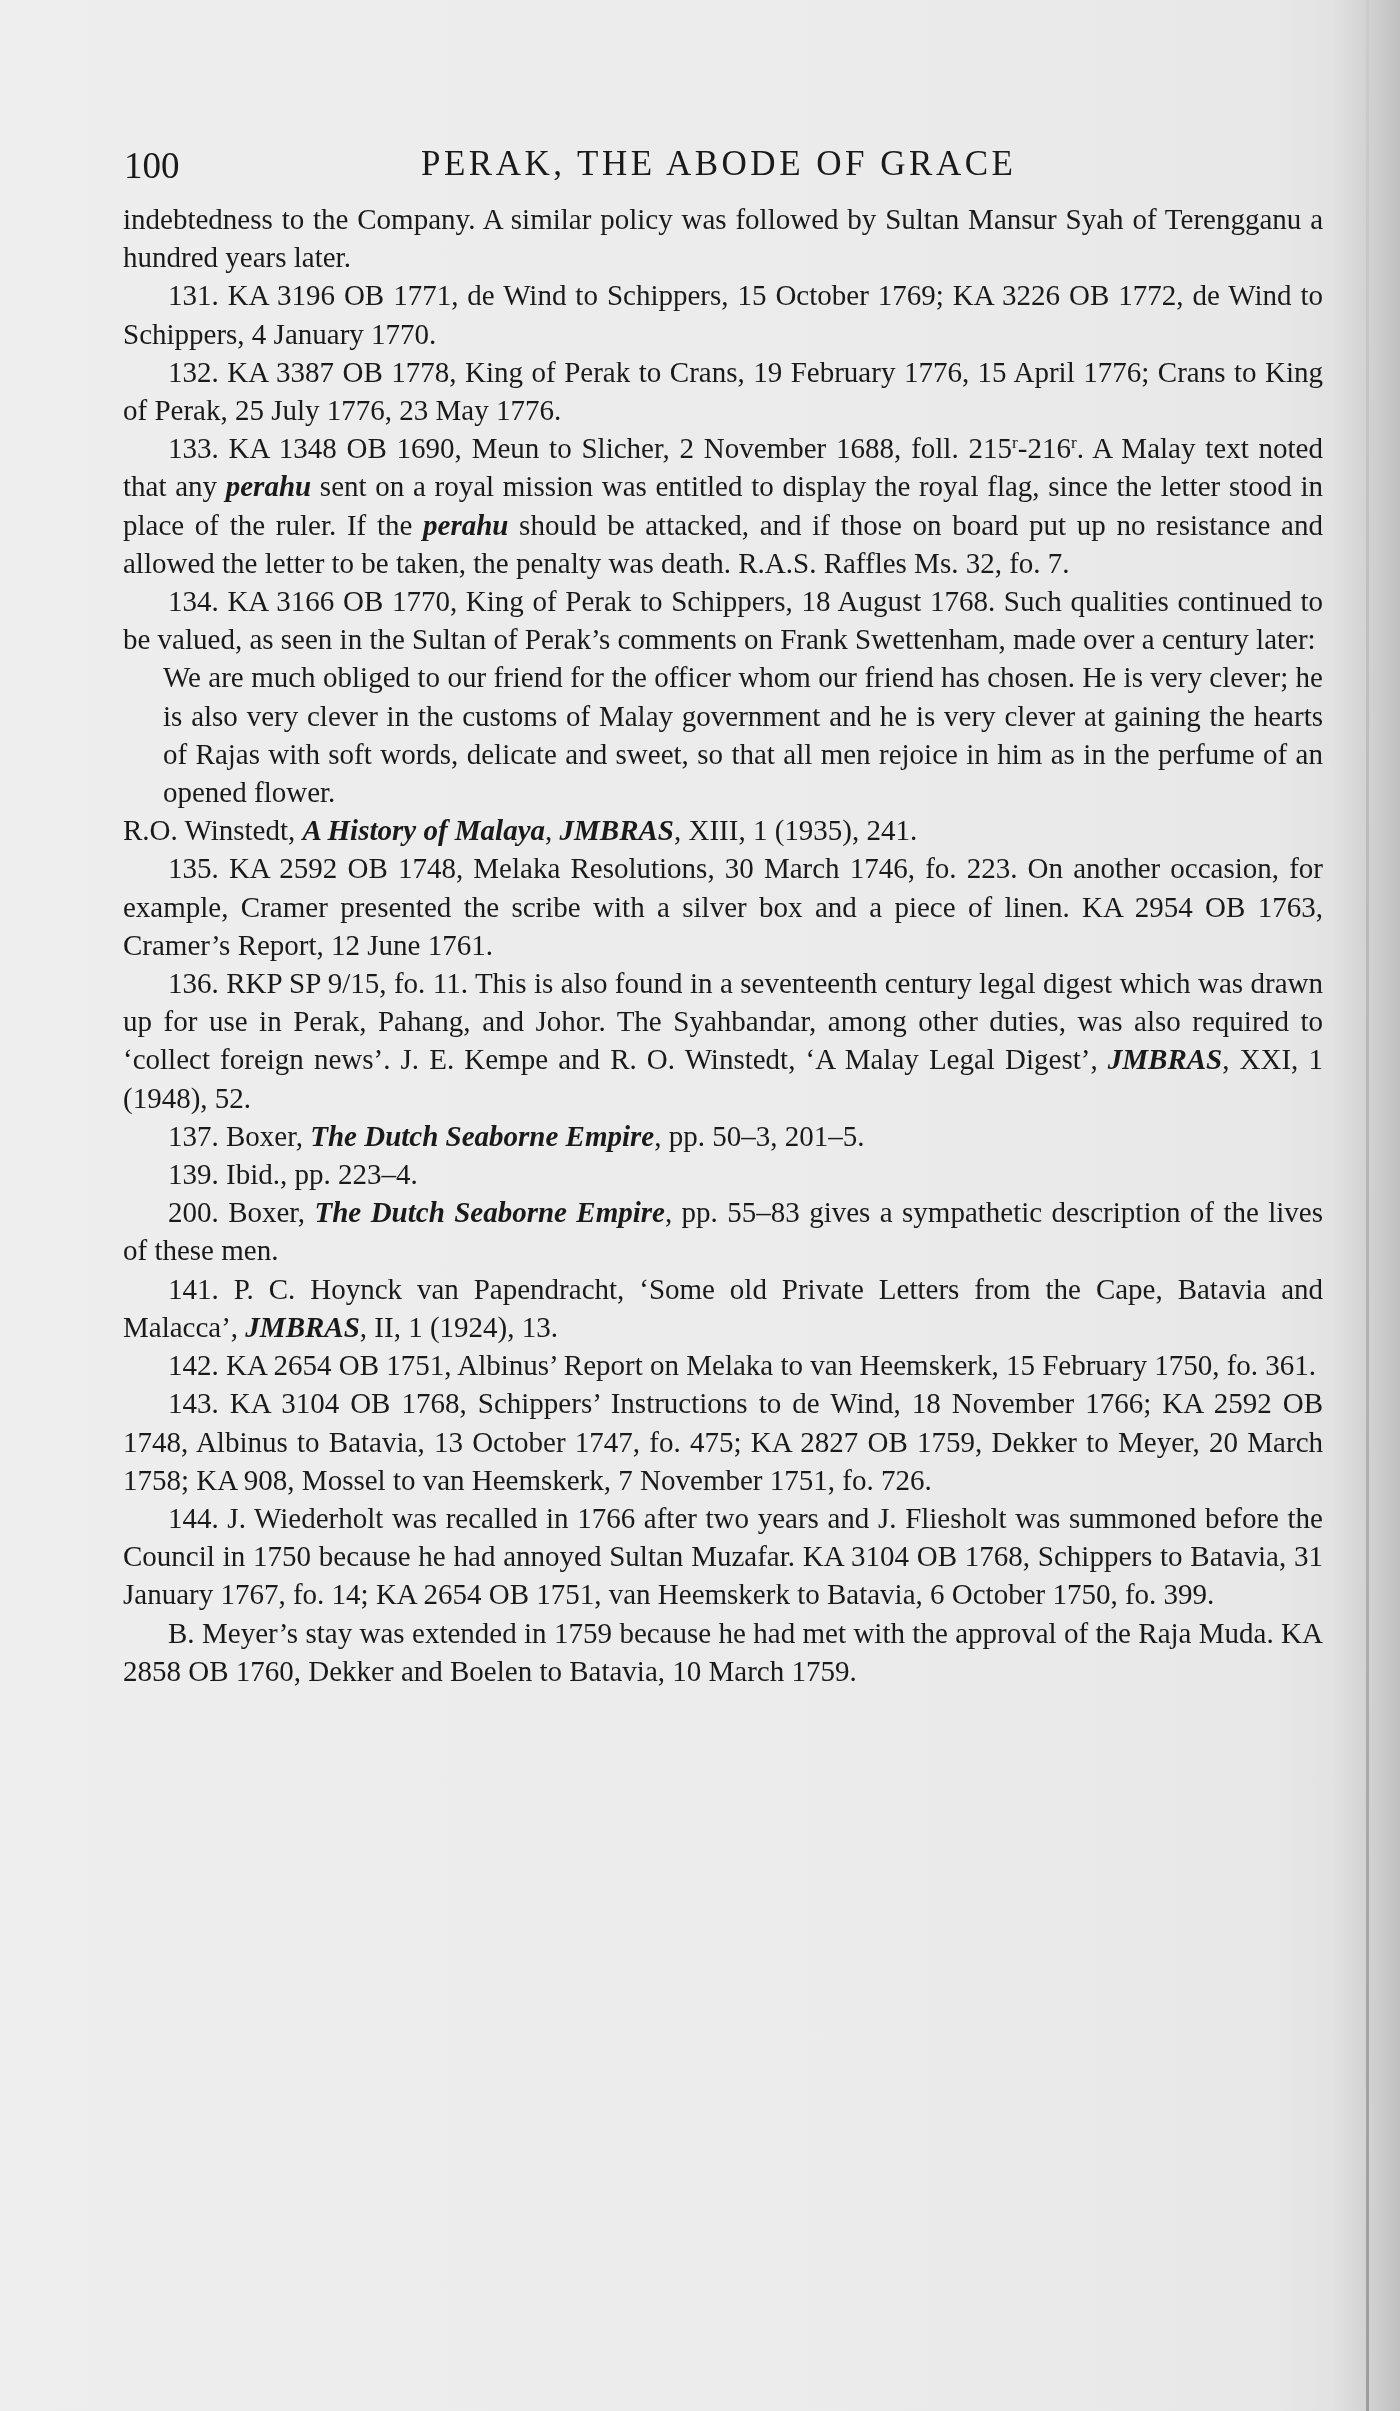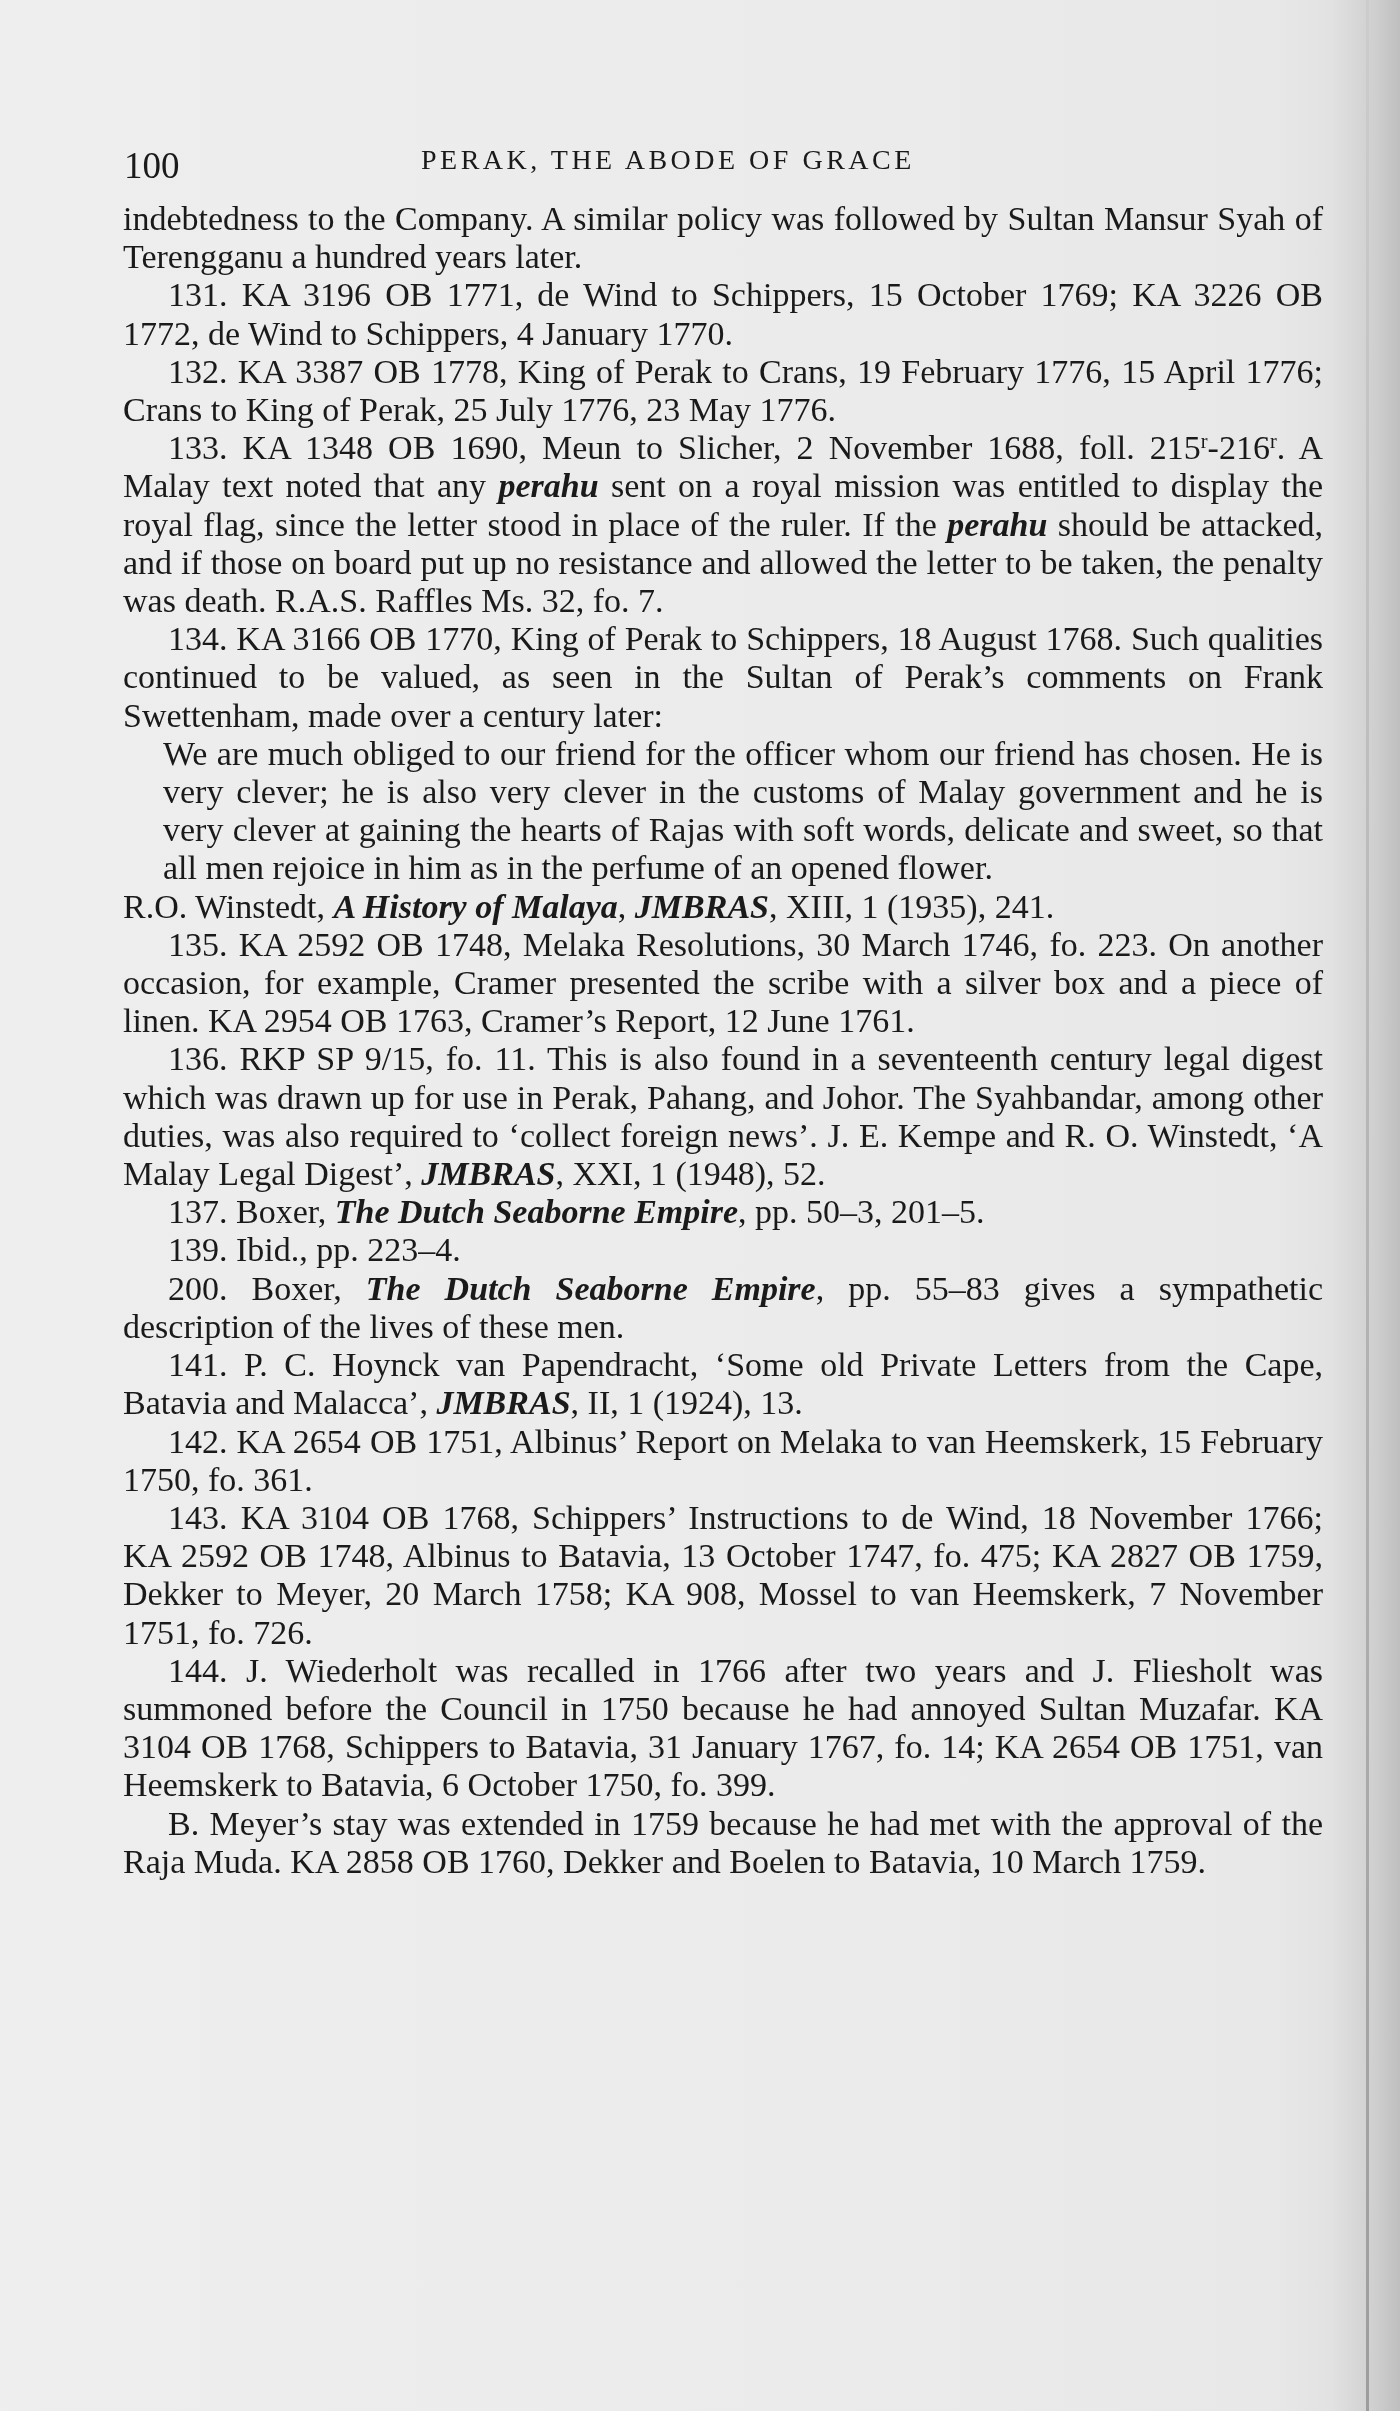--- a/index.html
+++ b/index.html
@@ -43,29 +43,29 @@
       position: absolute;
       left: 0;
       top: 4px;
       font-size: 37px;
       letter-spacing: 0px;
     }
     .running-title {
       position: absolute;
       left: 297px;
       top: 4px;
-      font-size: 28px;
+      font-size: 35px;
       letter-spacing: 3.5px;
     }
     .content {
       position: absolute;
       top: 200px;
       left: 123px;
       width: 1200px;
-      font-size: 34px;
+      font-size: 29px;
       line-height: 38.2px;
       text-align: justify;
     }
     .content p {
       margin: 0;
     }
     .note {
       text-indent: 45px;
     }
     .cont {

